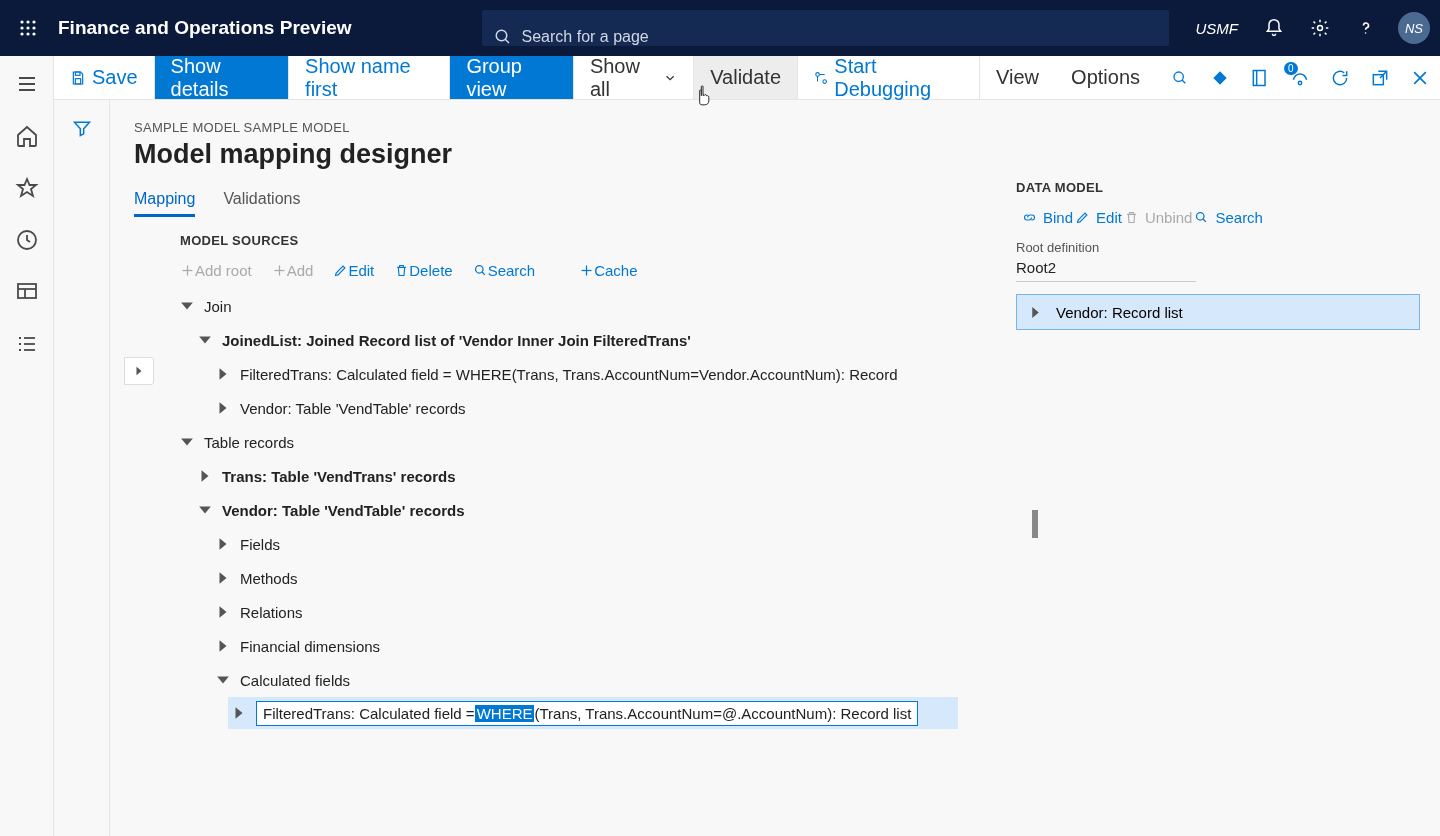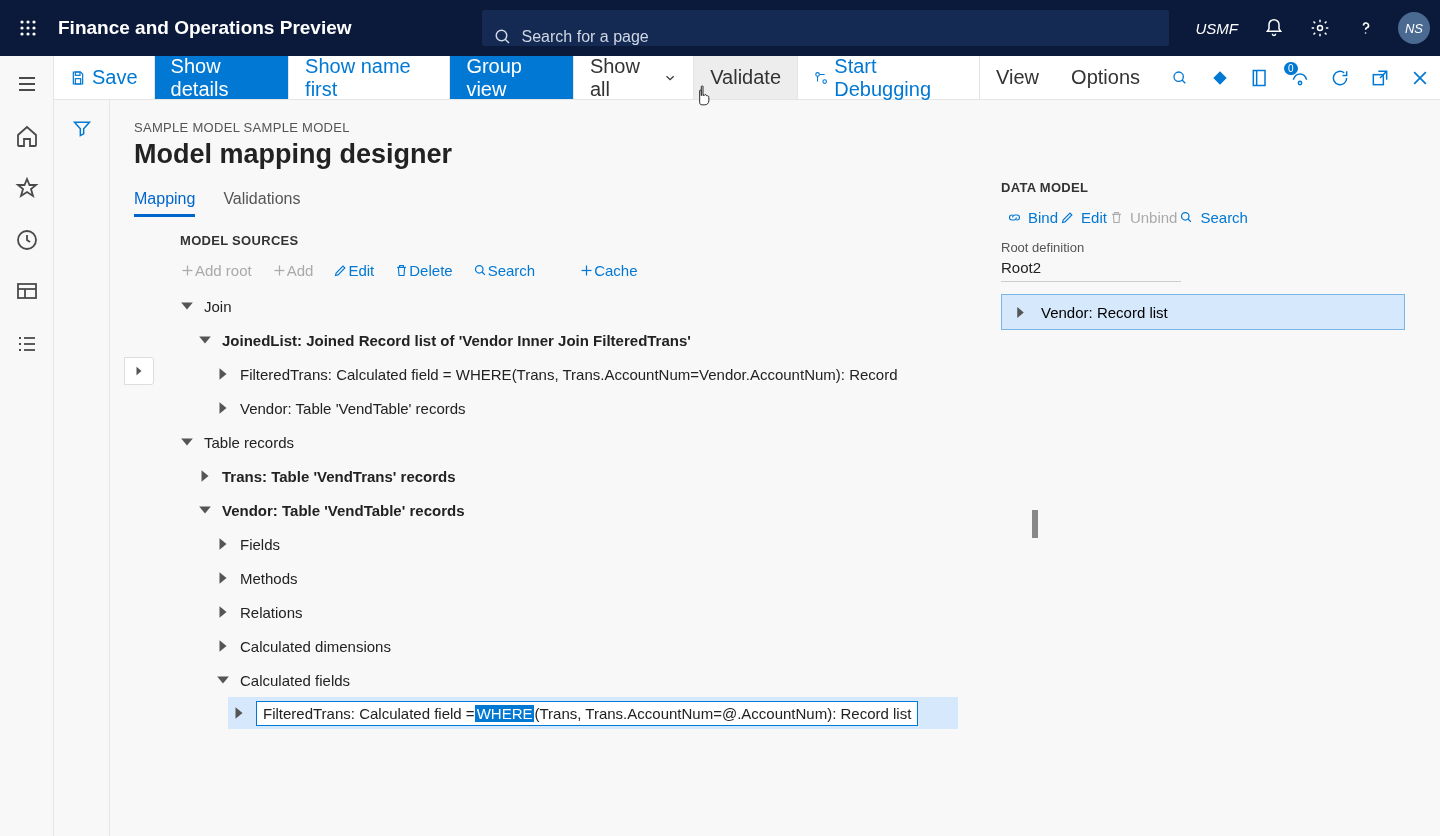--- a/index.html
+++ b/index.html
@@ -65,21 +65,21 @@
 .node .txt { white-space: nowrap; }
 .node.indent1 { padding-left: 18px; }
 .node.indent2 { padding-left: 36px; }
 .node.bold .txt { font-weight: 600; }
 .selrow { background: #d6e8fb; display: inline-flex; align-items: center; height: 32px; padding-right: 40px; margin-left: 48px; }
 .selrow .exp { margin: 0 10px 0 4px; }
 .selbox { background: #fff; border: 1px solid #0078d4; padding: 3px 6px; display: inline-flex; align-items: baseline; }
 .hl { background: #0078d4; color: #fff; padding: 0 2px; }
 
 
-.dmpanel { position: absolute; top: 80px; right: 35px; width: 404px; }
+.dmpanel { position: absolute; top: 80px; right: 20px; width: 404px; }
 .dmhdr { font-size: 13px; font-weight: 700; letter-spacing: .3px; color: #333; }
 .dmactions { display: flex; gap: 2px; margin-top: 14px; font-size: 15px; padding-left: 6px; }
 .dmact { display: flex; align-items: center; gap: 6px; color: #0078d4; cursor: pointer; }
 .dmact.disabled { color: #aaa; }
 .dmact svg { width: 15px; height: 15px; }
 .rootlbl { font-size: 13px; color: #555; margin-top: 14px; }
 .rootval { font-size: 15px; color: #222; margin-top: 4px; padding-bottom: 5px; border-bottom: 1px solid #ccc; width: 180px; }
 .dmrow { margin-top: 12px; background: #d6e8fb; border: 1px solid #7ab5e8; height: 36px; display: flex; align-items: center; padding-left: 12px; gap: 14px; font-size: 15px; }
 .dmrow svg { width: 13px; height: 13px; color: #555; }
 
@@ -370,21 +370,21 @@
         <div class="node indent2">
             <svg class="exp" viewBox="0 0 12 12" fill="#555">
               <path d="M3 1l6 5-6 5z"></path>
             </svg>
             <span class="txt">Relations</span>
           </div>
         <div class="node indent2">
             <svg class="exp" viewBox="0 0 12 12" fill="#555">
               <path d="M3 1l6 5-6 5z"></path>
             </svg>
-            <span class="txt">Calculated dimensions</span>
+            <span class="txt">Financial dimensions</span>
           </div>
         <div class="node indent2">
             <svg class="exp" viewBox="0 0 12 12" fill="#555">
               <path d="M1 3l5 6 5-6z"></path>
             </svg>
             <span class="txt">Calculated fields</span>
           </div>
         <div class="selrow">
           <svg class="exp" viewBox="0 0 12 12" fill="#555" width="14" height="14">
               <path d="M3 1l6 5-6 5z"></path>

